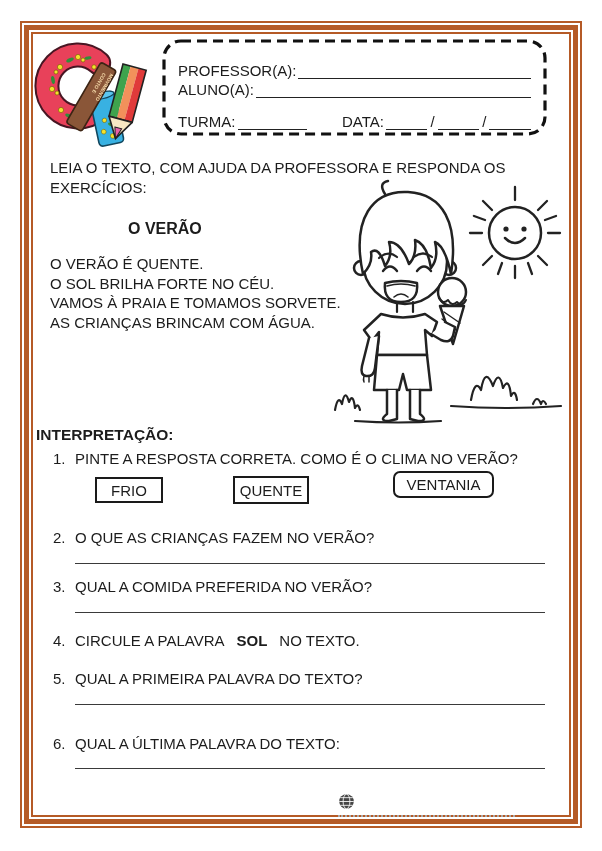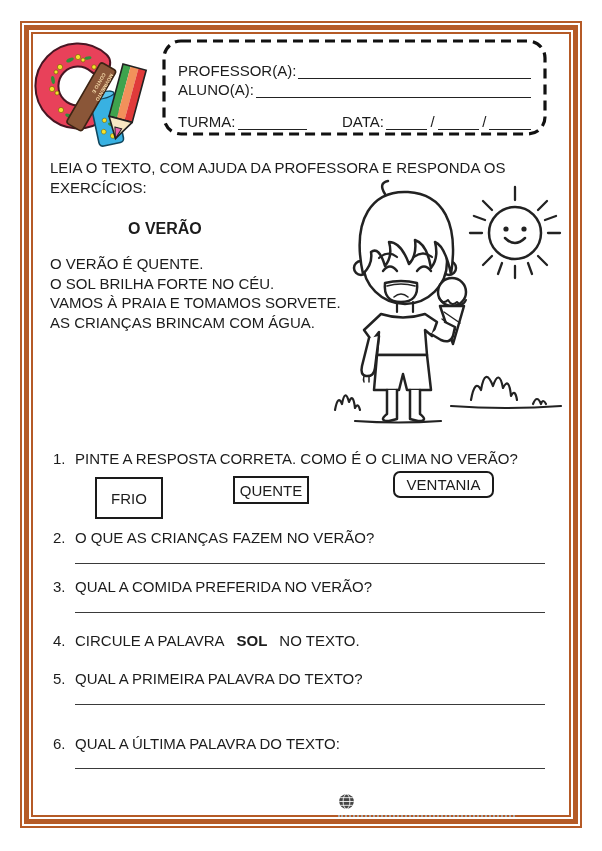--- a/index.html
+++ b/index.html
@@ -208,26 +208,27 @@
 
     <g stroke-width="2.2">
       <path d="M 22 243 Q 65 246 108 243"></path>
       <path d="M 2 232 Q 5 216 9 226 Q 12 210 16 224 Q 20 214 22 230 Q 25 224 27 232"></path>
       <path d="M 118 228 Q 172 232 228 228"></path>
       <path d="M 138 222 Q 142 200 148 212 Q 152 188 160 208 Q 166 190 170 210 Q 176 198 178 218 Q 182 210 184 222"></path>
       <path d="M 200 226 q 4 -10 8 0 q 2 -6 5 0"></path>
     </g>
   </svg>
 
+  <div class="abs interp-heading">INTERPRETAÇÃO:</div>
 
   <div class="q" style="top:450px;">
     <span class="num">1.</span>
     <span>PINTE A RESPOSTA CORRETA. COMO É O CLIMA NO VERÃO?</span>
   </div>
-  <div class="optbox" style="left:95px;top:477px;width:68px;height:42px;">FRIO</div>
+  <div class="optbox" style="left:95px;top:477px;width:68px;height:26px;">FRIO</div>
   <div class="optbox" style="left:233px;top:476px;width:76px;height:28px;">QUENTE</div>
   <div class="optbox" style="left:393px;top:471px;width:101px;height:27px;border-radius:7px;">VENTANIA</div>
 
   <div class="q" style="top:529px;">
     <span class="num">2.</span>
     <span>O QUE AS CRIANÇAS FAZEM NO VERÃO?</span>
   </div>
   <div class="ansline" style="top:563px;"></div>
 
   <div class="q" style="top:578px;">

